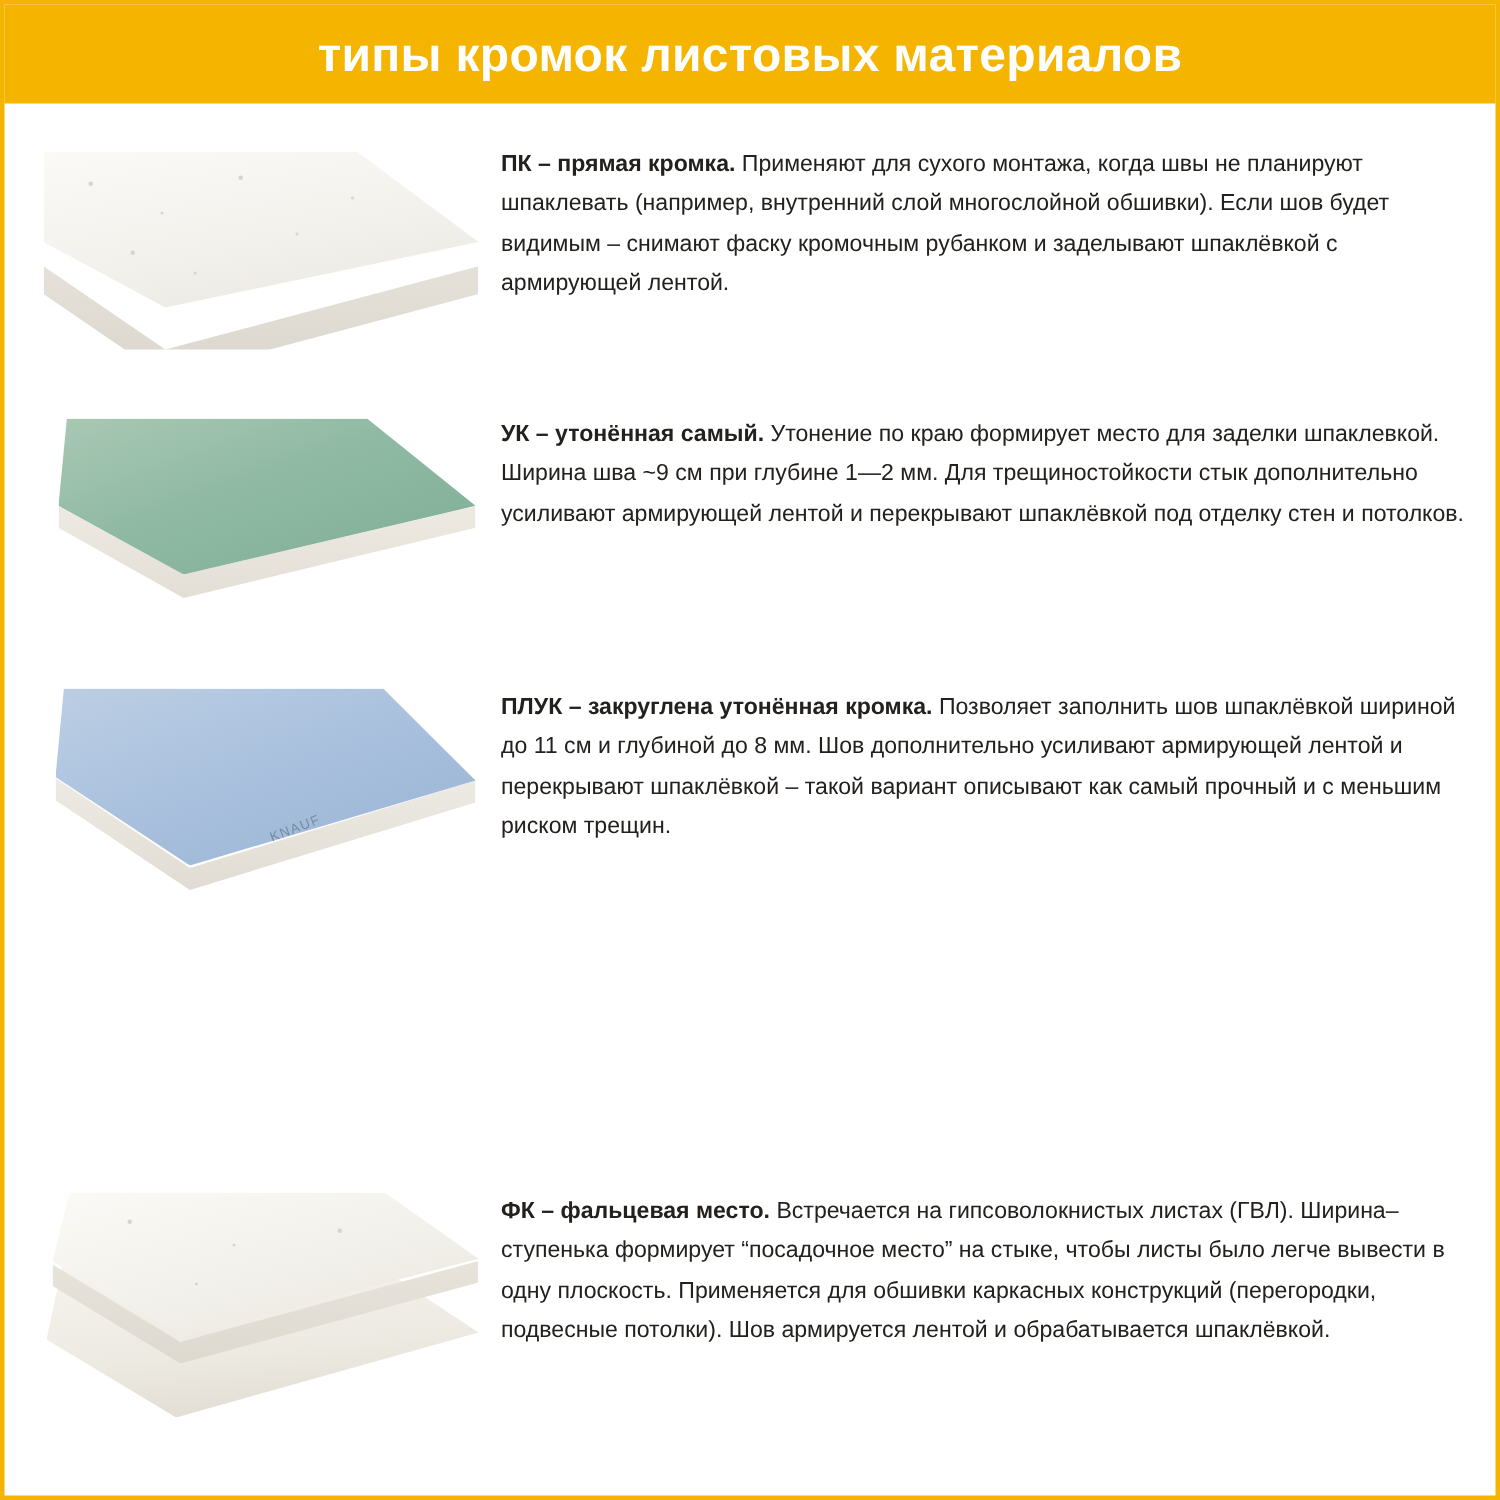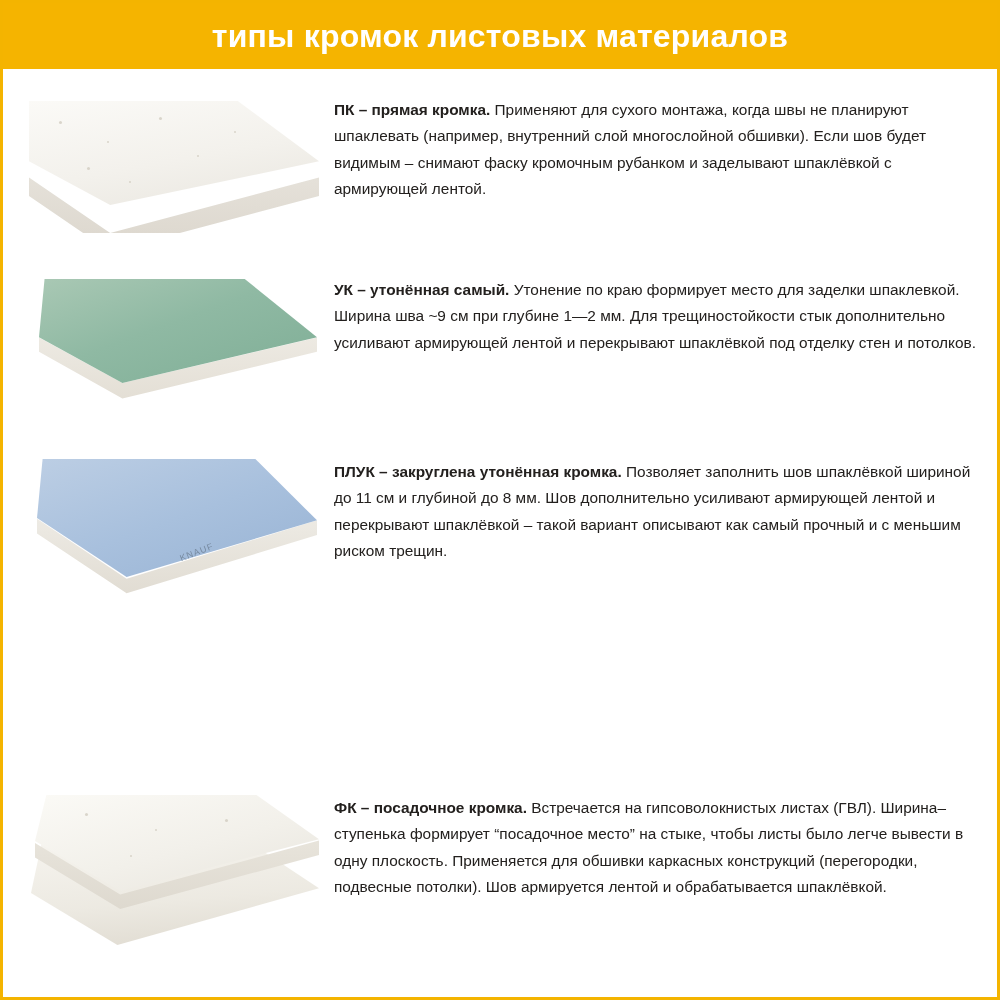--- a/index.html
+++ b/index.html
@@ -257,18 +257,18 @@
           <div class="fold-mid"></div>
           <div class="fold-top">
             <div class="speck" style="left:50px; top:18px; width:3px; height:3px;"></div>
             <div class="speck" style="left:120px; top:34px; width:2px; height:2px;"></div>
             <div class="speck" style="left:190px; top:24px; width:3px; height:3px;"></div>
             <div class="speck" style="left:95px; top:60px; width:2px; height:2px;"></div>
           </div>
         </div>
       </div>
       <div class="text-wrap">
-        <p class="para"><b>ФК – посадочное кромка.</b><span> Встречается на гипсоволокнистых листах (ГВЛ). Ширина–ступенька формирует “посадочное место” на стыке, чтобы листы было легче вывести в одну плоскость. Применяется для обшивки каркасных конструкций (перегородки, подвесные потолки). Шов армируется лентой и обрабатывается шпаклёвкой.</span></p>
+        <p class="para"><b>ФК – фальцевая место.</b><span> Встречается на гипсоволокнистых листах (ГВЛ). Ширина–ступенька формирует “посадочное место” на стыке, чтобы листы было легче вывести в одну плоскость. Применяется для обшивки каркасных конструкций (перегородки, подвесные потолки). Шов армируется лентой и обрабатывается шпаклёвкой.</span></p>
       </div>
     </div>
 
   </div>
 </div>
 
 </body></html>

